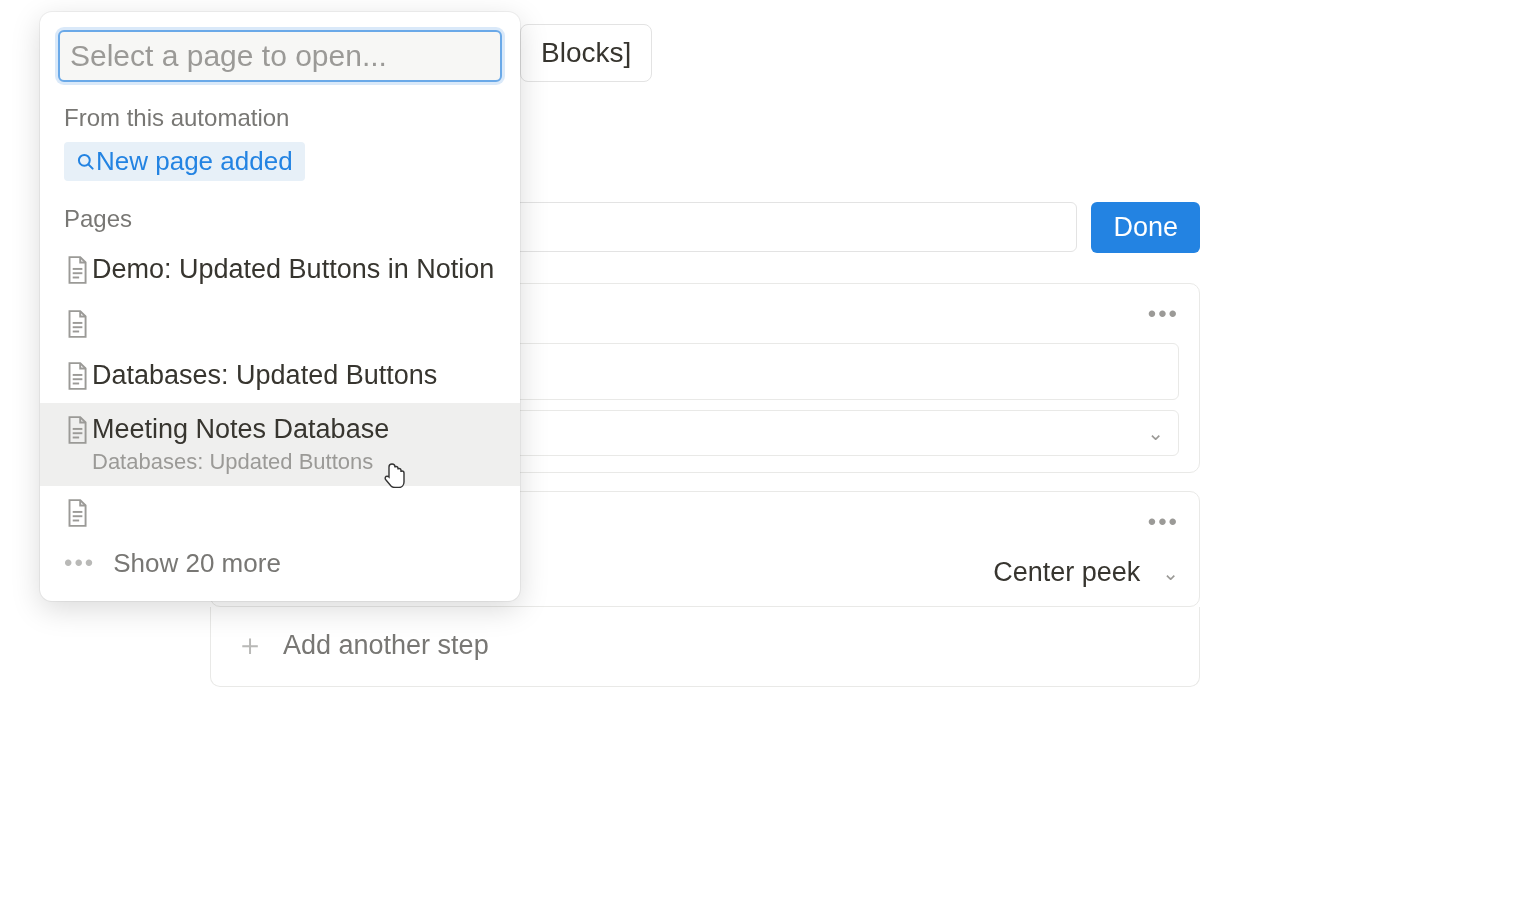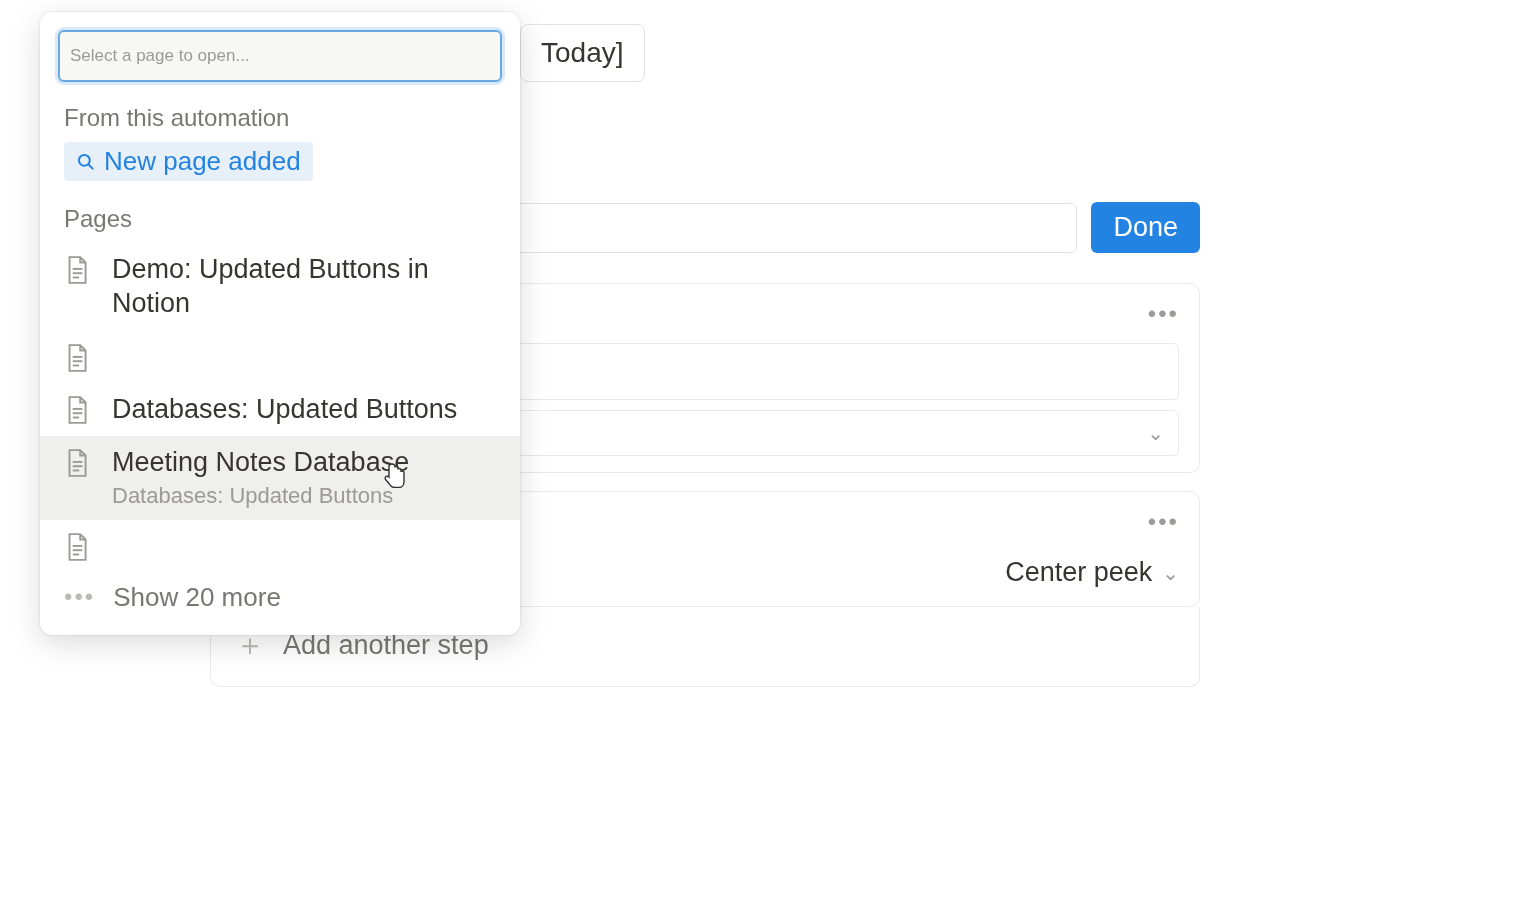--- a/index.html
+++ b/index.html
@@ -20,21 +20,21 @@
     .bg-panel {
       position: absolute;
       left: 190px;
       top: 190px;
       width: 1030px;
       background: #fff;
     }
 
     .bg-header {
       display: flex;
-      align-items: flex-end;
+      align-items: flex-start;
       gap: 14px;
       padding: 12px 20px;
     }
     .bg-header-input {
       flex: 1;
       height: 50px;
       border: 1px solid #e3e3e3;
       border-radius: 6px;
       font-size: 27px;
       padding: 0 16px;
@@ -144,21 +144,21 @@
       display: flex;
       align-items: center;
       justify-content: space-between;
       padding: 6px 20px 18px 48px;
       font-size: 27px;
       color: #37352f;
     }
     .open-page-value {
       display: flex;
       align-items: center;
-      gap: 8px;
+      gap: 20px;
       color: #37352f;
       cursor: pointer;
     }
 
     .add-step-row {
       display: flex;
       align-items: center;
       gap: 18px;
       padding: 18px 24px 20px 24px;
       font-size: 27px;
@@ -196,56 +196,56 @@
       display: flex;
       align-items: center;
       padding: 0 10px;
       box-shadow: 0 0 0 3px rgba(106,169,232,0.25);
     }
     .popover-search input {
       border: none;
       background: transparent;
       outline: none;
       width: 100%;
-      font-size: 17px;
+      font-size: 30px;
       color: #37352f;
     }
     .popover-search input::placeholder {
       color: #9b9a97;
     }
 
     .section-label {
       padding: 8px 20px 10px 24px;
       font-size: 24px;
       color: #787774;
     }
 
     .auto-token {
       margin: 0 0 16px 24px;
       display: inline-flex;
       align-items: center;
-      gap: 8px;
+      gap: 0;
       background: #e7f0f8;
       color: #2383e2;
       font-size: 26px;
       padding: 4px 12px;
       border-radius: 4px;
       cursor: pointer;
     }
     .auto-token-icon {
       display: inline-flex;
     }
 
     .page-list {
       list-style: none;
     }
     .page-item {
       display: flex;
       align-items: flex-start;
-      gap: 22px;
+      gap: 2px;
       padding: 10px 24px;
       font-size: 27px;
       color: #37352f;
       cursor: pointer;
     }
     .page-item.highlight {
       background: #efefee;
     }
     .page-icon {
       color: #9b9a97;
@@ -285,21 +285,21 @@
       z-index: 200;
       pointer-events: none;
     }
 
     svg { display: block; }
   </style>
 </head>
 <body>
 
 <div class="bg-tab-chip">
-  <span>Today]</span>
+  <span>Blocks]</span>
 </div>
 
 <div class="bg-panel">
 
   <div class="bg-header">
     <input class="bg-header-input" value=" DB" style="">
     <button class="bg-done-btn">Done</button>
   </div>
 
   <div class="step-card">

